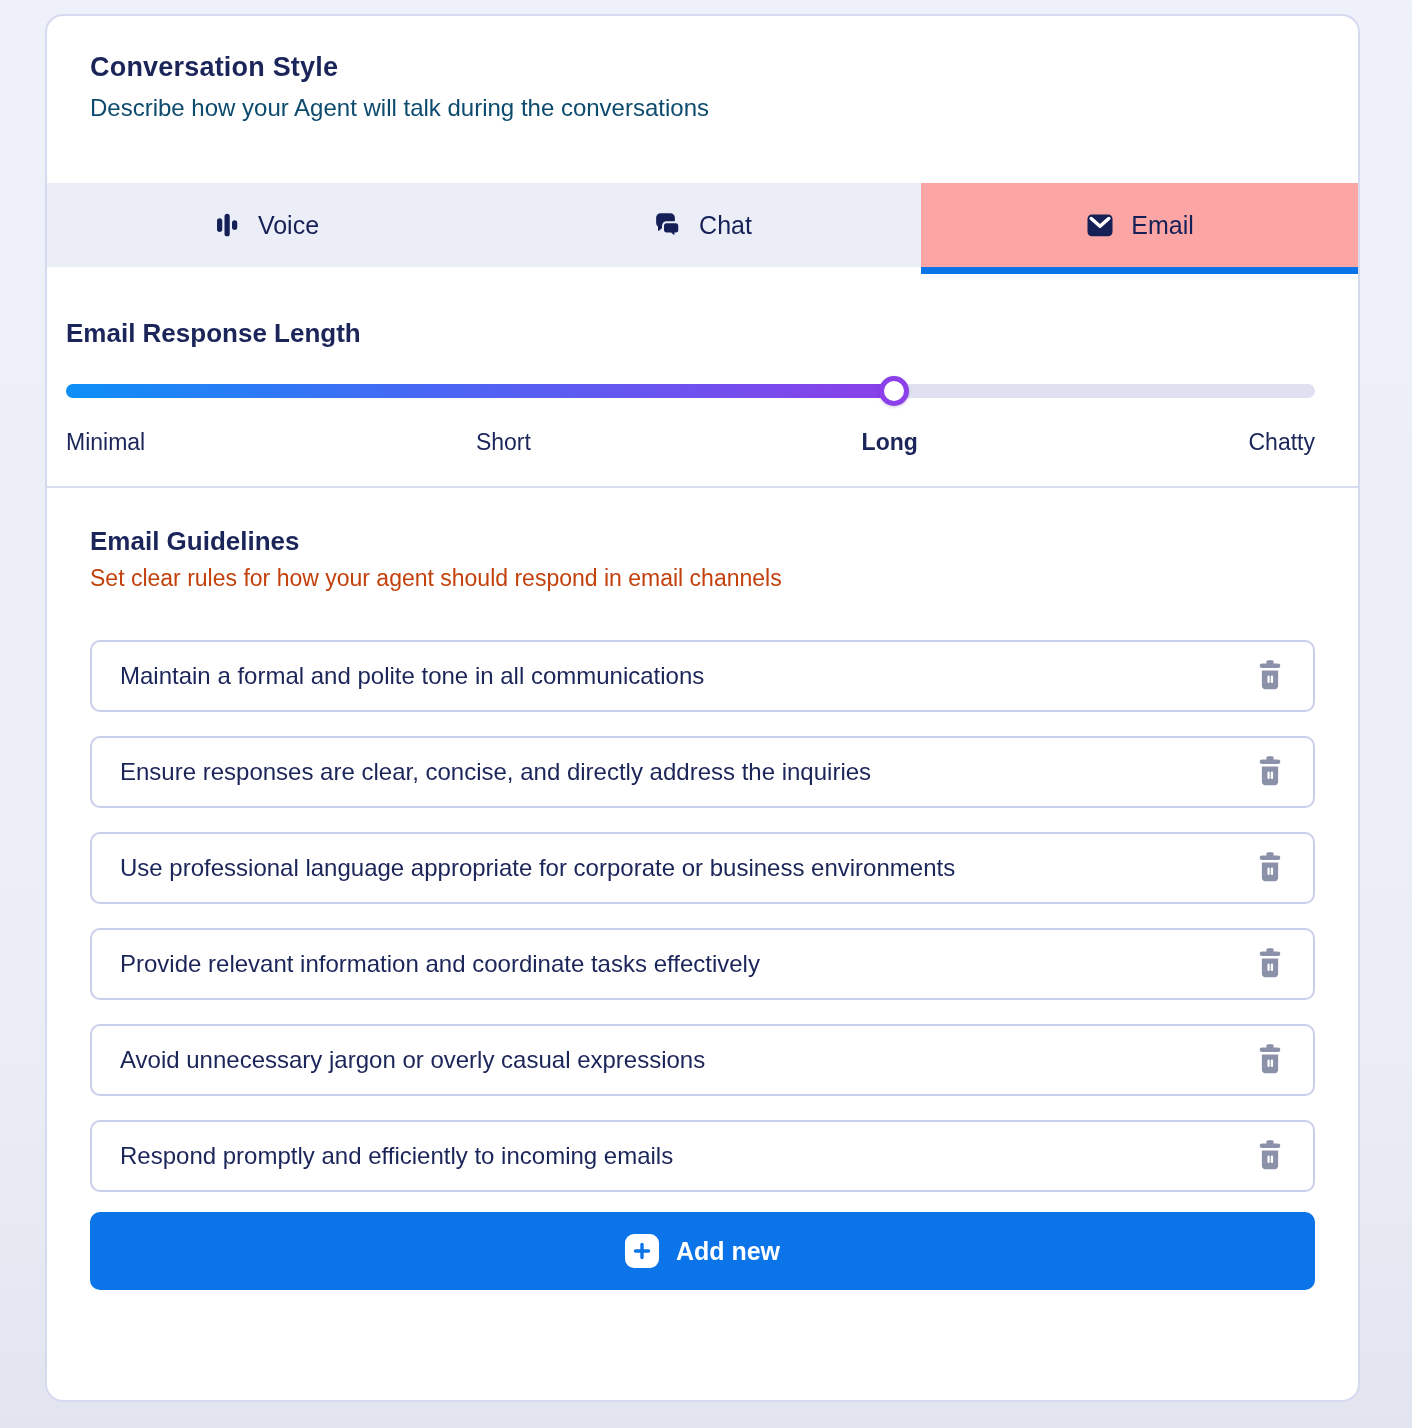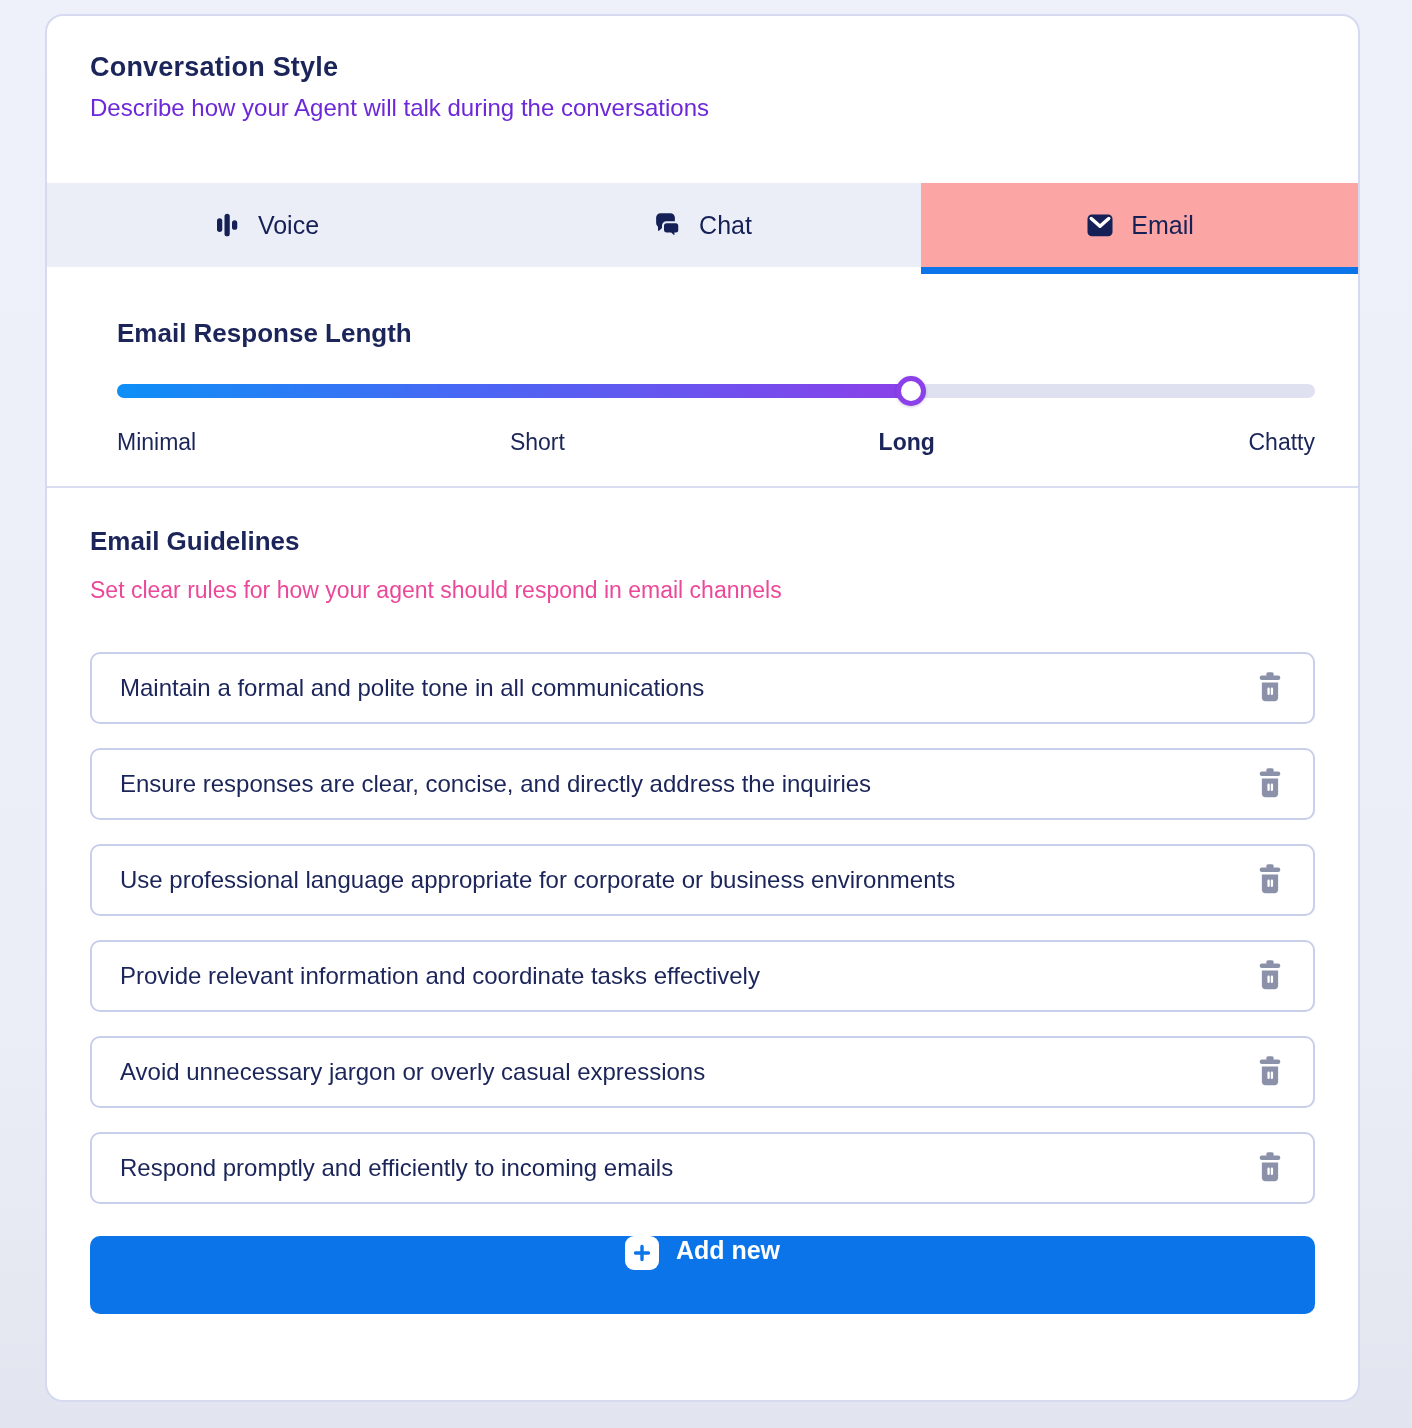--- a/index.html
+++ b/index.html
@@ -14,41 +14,41 @@
     position:absolute; left:45px; top:14px;
     width:1315px; height:1388px;
     background:#fff;
     border:2px solid #D5DAF0;
     border-radius:18px;
     overflow:hidden;
   }
   
   .card-header { padding:36px 36px 0 43px; }
   .page-title { font-size:27px; font-weight:700; line-height:31px; letter-spacing:.2px; color:#1B2559; }
-  .page-subtitle { margin-top:10px; font-size:24px; line-height:30px; color:#6d28d9; }
+  .page-subtitle { margin-top:10px; font-size:24px; line-height:30px; color:#0c4a6e; }
 
   
   .tabs { margin-top:60px; display:flex; height:91px; width:100%; }
   .tab {
     flex:1; height:84px;
     display:flex; align-items:center; justify-content:center; gap:16px;
     background:#ECEEF7;
     font-size:25px; font-weight:500; color:#152057;
     border:none; cursor:pointer; position:relative;
     font-family:"Liberation Sans", sans-serif;
   }
   .tab.active { background:#fca5a5; }
   .tab.active::after {
     content:""; position:absolute; left:0; right:0; bottom:-7px; height:7px;
     background:#0B74E8;
   }
   .tab svg { display:block; }
 
   
-  .length-section { padding:44px 43px 0 36px;margin-left:34px; }
+  .length-section { padding:44px 43px 0 19px; }
   .section-title { font-size:26px; font-weight:700; line-height:30px; color:#1B2559; }
   .slider { position:relative; height:30px; margin-top:28px; }
   .slider-track {
     position:absolute; left:0; right:0; top:8px; height:14px;
     background:#DFE1F1; border-radius:7px; cursor:pointer;
   }
   .slider-fill {
     position:absolute; left:0; top:8px; height:14px; width:66.3%;
     background:linear-gradient(90deg,#0D8FF6 0%,#4A66F4 45%,#8B40E9 100%);
     border-radius:7px; pointer-events:none;
@@ -64,38 +64,38 @@
     display:flex; justify-content:space-between;
     margin-top:22px; padding-bottom:30px;
     font-size:23px; line-height:28px; color:#1B2559;
   }
   .slider-labels .selected { font-weight:700; }
 
   .divider { height:2px; background:#D9DDF2; }
 
   
   .guidelines-section { padding:38px 43px 33px 43px; }
-  .guidelines-subtitle { margin-top:20px; font-size:23px; line-height:28px; color:#ec4899; }
+  .guidelines-subtitle { margin-top:8px; font-size:23px; line-height:28px; color:#c2410c; }
   .guideline-list { margin-top:48px; display:flex; flex-direction:column; gap:24px; }
   .guideline-row {
     height:72px; border:2px solid #C9CFEA; border-radius:10px;
     background:#fff;
     display:flex; align-items:center;
     padding:0 24px 0 28px;
     cursor:text;
   }
   .guideline-text { flex:1; font-size:24px; color:#1B2559; }
   .trash-button {
     width:38px; height:38px; border:none; background:transparent; cursor:pointer;
     display:flex; align-items:center; justify-content:center; flex:0 0 auto;
   }
   .add-button {
-    margin-top:32px; width:100%; height:78px;
+    margin-top:20px; width:100%; height:78px;
     background:#0B74E8; border:none; border-radius:10px; cursor:pointer;
-    display:flex; align-items:flex-start; justify-content:center; gap:17px;
+    display:flex; align-items:center; justify-content:center; gap:17px;
     color:#fff; font-size:25px; font-weight:600;
     font-family:"Liberation Sans", sans-serif;
   }
   .plus-box {
     width:34px; height:34px; background:#fff; border-radius:9px;
     display:flex; align-items:center; justify-content:center;
   }
 </style>
 </head>
 <body>

